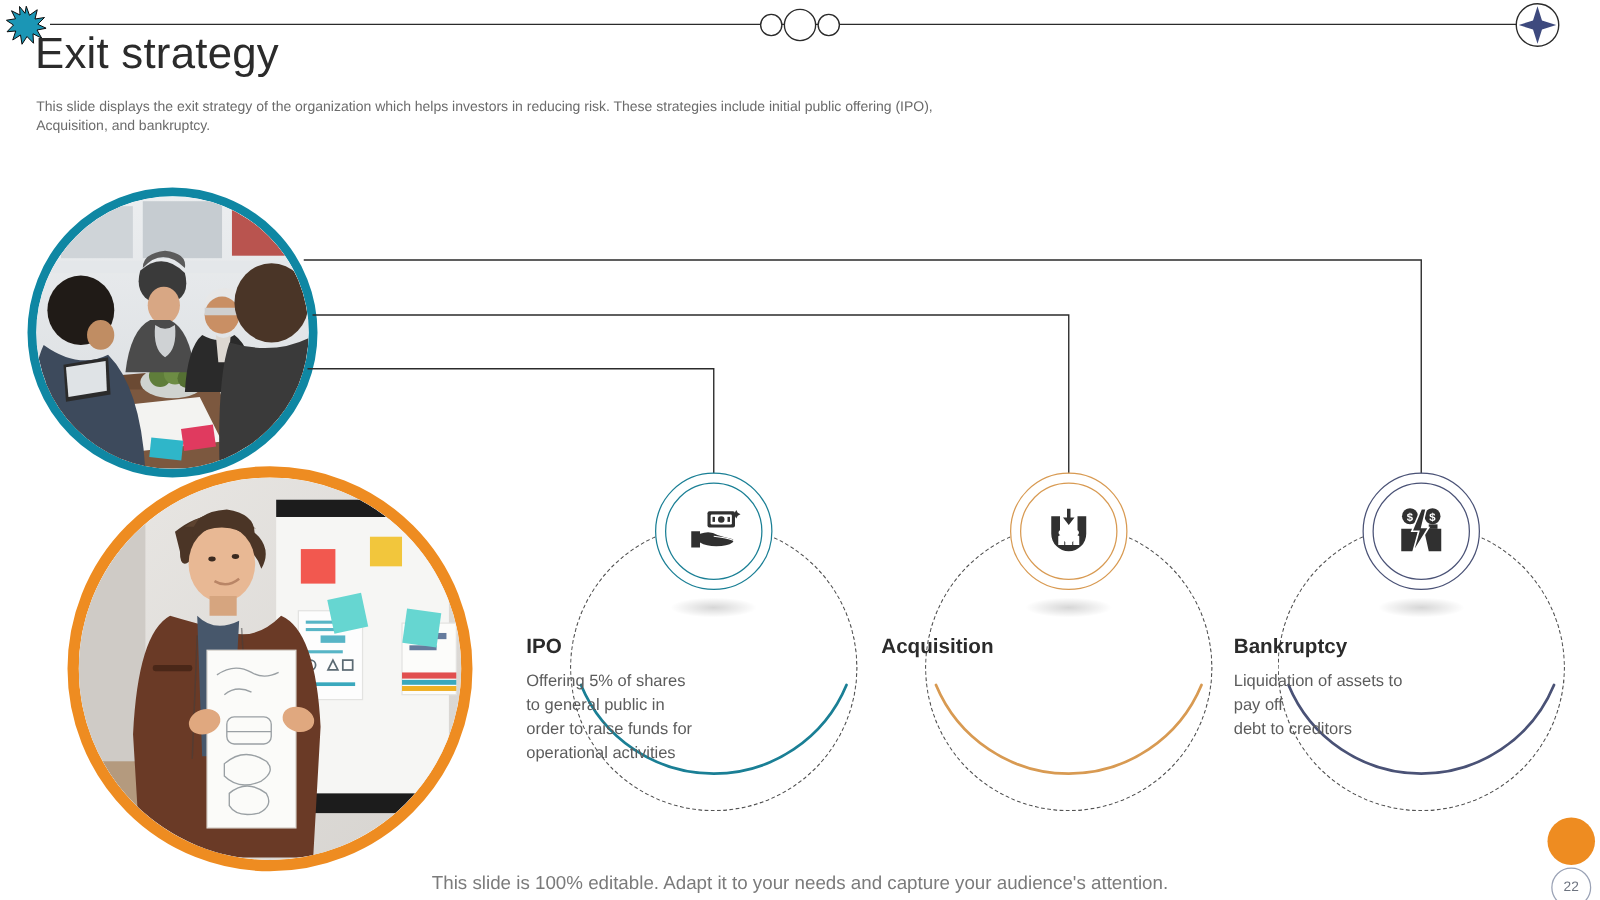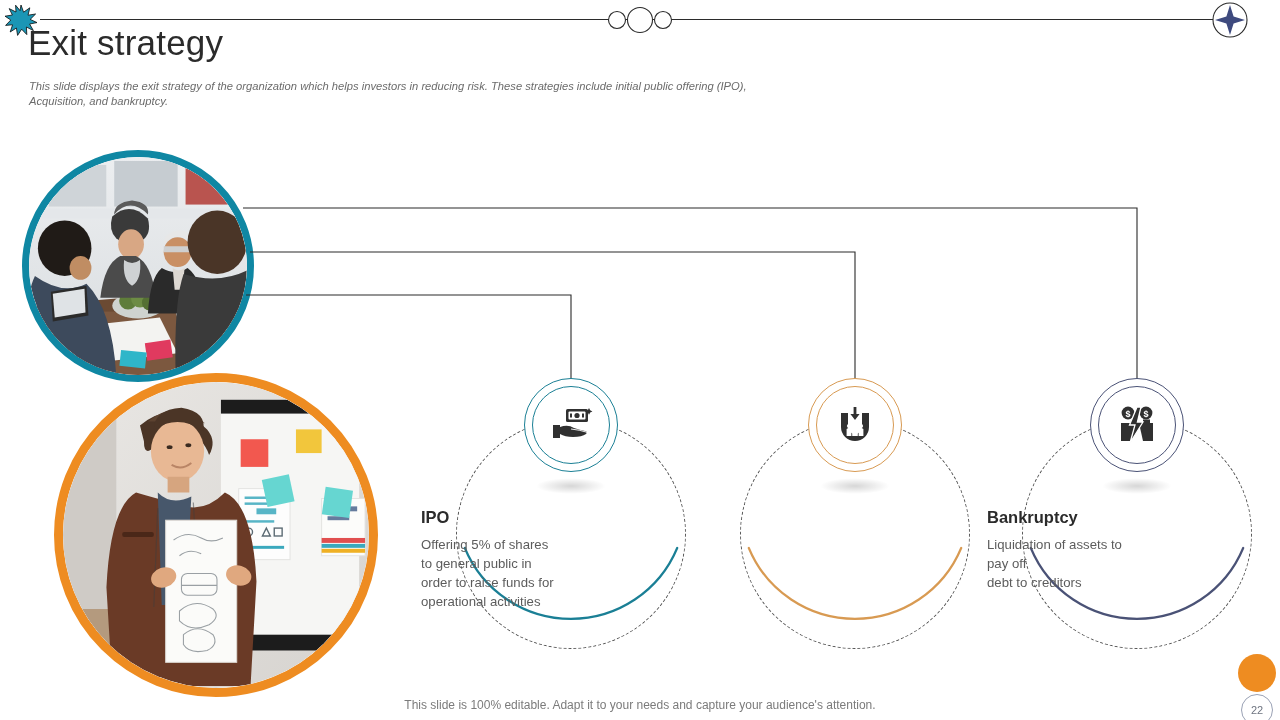--- a/index.html
+++ b/index.html
@@ -27,21 +27,21 @@
   }
 
   
   .page-title {
     position:absolute; left:28px; top:24px;
     font-size:35px; font-weight:400; color:#2b2b2b;
     letter-spacing:0.2px; line-height:1.1;
   }
   .subtitle {
     position:absolute; left:29px; top:79px; width:790px;
-    font-size:11.2px; color:#6b6b6b; line-height:1.35;font-style:italic;
+    font-size:11.2px; color:#6b6b6b; line-height:1.35;
   }
 
   
   .photo-circle { position:absolute; border-radius:50%; overflow:hidden; }
   .photo-top {
     left:22px; top:150px; width:232px; height:232px;
     border:7px solid #0f87a3;
   }
   .photo-bottom {
     left:54px; top:373px; width:324px; height:324px;
@@ -81,21 +81,21 @@
   }
   .node-desc {
     position:absolute; left:0; top:154px; width:100%;
     text-align:left; font-size:13.2px; color:#5c5c5c; line-height:1.43;
     white-space:pre-line;
   }
 
   
   .footer-note {
     position:absolute; left:0; top:698px; width:1280px; text-align:center;
-    font-size:12px; color:#7b7b7b;
+    font-size:15px; color:#7b7b7b;
   }
   .page-badge-circle {
     position:absolute; left:1238px; top:654px; width:38px; height:38px;
     border-radius:50%; background:#ee8c21;
   }
   .page-number {
     position:absolute; left:1241px; top:694px; width:32px; height:32px;
     border-radius:50%; border:1px solid #9aa2b5; background:#fff;
     display:flex; align-items:center; justify-content:center;
     font-size:11px; color:#6e7480;
@@ -333,20 +333,21 @@
           <circle cx="14" cy="21" r="2.1" fill="#fff"></circle>
           <path d="M11.6 24 q2.4 -2 4.8 0 l0 7 h-4.8Z" fill="#fff"></path>
           <circle cx="20" cy="19.6" r="2.4" fill="#fff"></circle>
           <path d="M17.2 23 q2.8 -2.2 5.6 0 l0 8 h-5.6Z" fill="#fff"></path>
           <circle cx="26" cy="21" r="2.1" fill="#fff"></circle>
           <path d="M23.6 24 q2.4 -2 4.8 0 l0 7 h-4.8Z" fill="#fff"></path>
         </g>
       </svg>
     </div>
     <div class="icon-shadow"></div>
+    <div class="node-title">Acquisition</div>
   </div>
 
   <div class="node" style="left:987px; top:382px; color:#4a5276;">
     <div class="node-dashed"></div>
     <svg class="node-arc" viewBox="0 0 230 230">
       <path d="M8.8 129 A115 115 0 0 0 221.2 129" fill="none" stroke="#4a5276" stroke-width="2.2" stroke-linecap="round"></path>
     </svg>
     <div class="icon-ring-outer"></div>
     <div class="icon-ring-inner">
       <svg width="42" height="40" viewBox="0 0 42 40">

